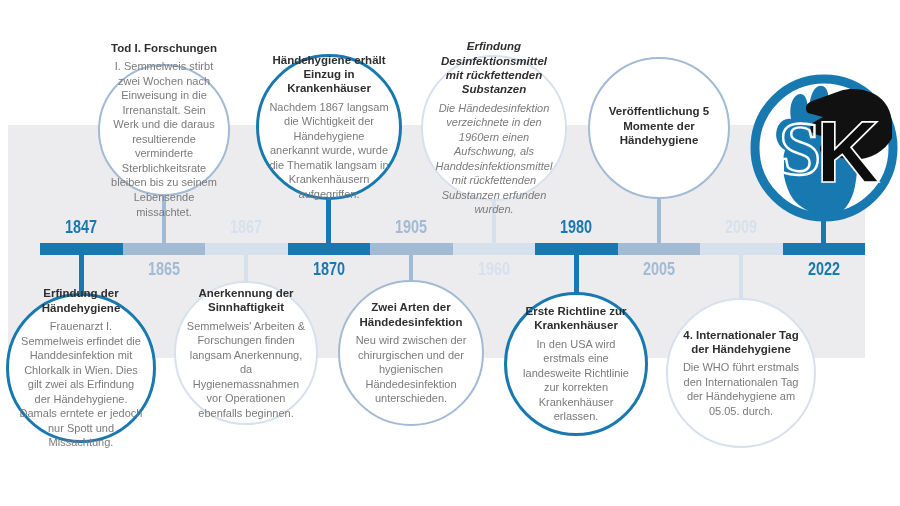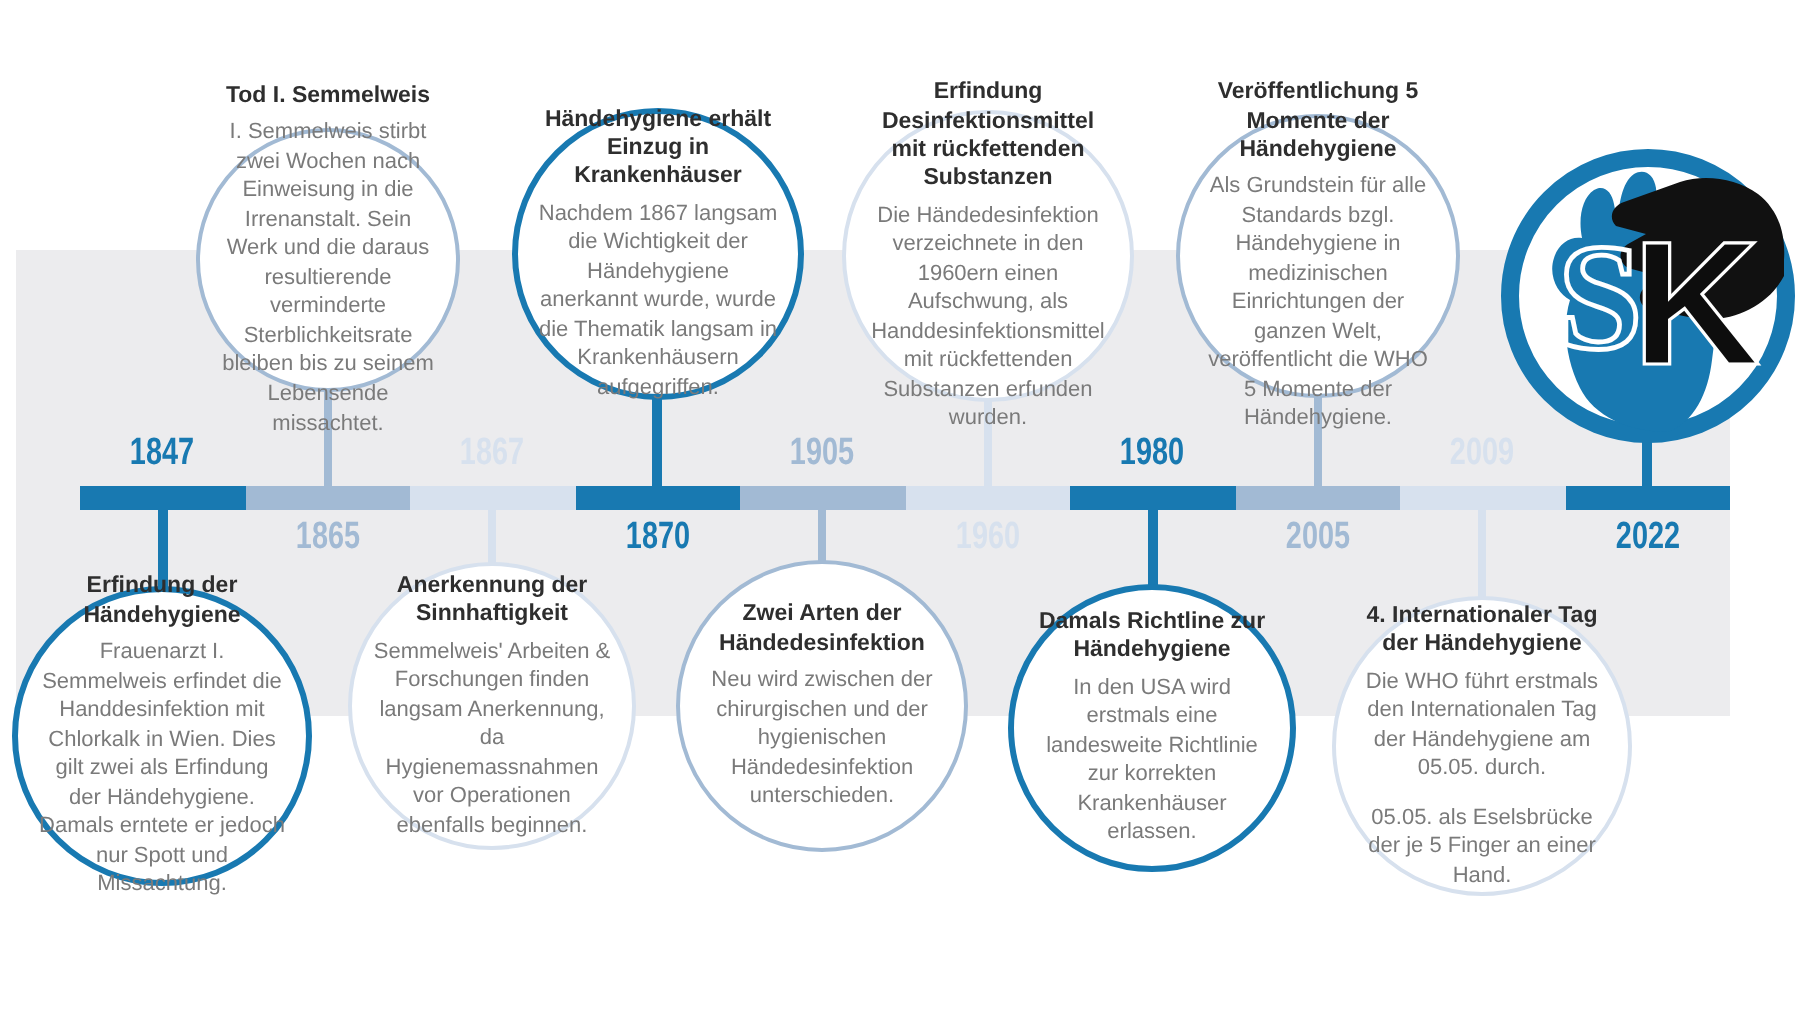--- a/index.html
+++ b/index.html
@@ -62,63 +62,61 @@
   <div class="stem" style="left: 244px; top: 252px; height: 47px; background: rgb(215, 225, 238); width: 4px;"></div>
   <div class="stem" style="left: 326px; top: 190px; height: 53px; background: rgb(24, 121, 177); width: 5px;"></div>
   <div class="stem" style="left: 409px; top: 252px; height: 46px; background: rgb(162, 186, 212); width: 4px;"></div>
   <div class="stem" style="left: 492px; top: 192px; height: 51px; background: rgb(215, 225, 238); width: 4px;"></div>
   <div class="stem" style="left: 574px; top: 252px; height: 44px; background: rgb(24, 121, 177); width: 5px;"></div>
   <div class="stem" style="left: 657px; top: 192px; height: 51px; background: rgb(162, 186, 212); width: 4px;"></div>
   <div class="stem" style="left: 739px; top: 252px; height: 50px; background: rgb(215, 225, 238); width: 4px;"></div>
   <div class="stem" style="left: 821px; top: 210px; height: 33px; background: rgb(24, 121, 177); width: 5px;"></div>
 
   <div class="event-circle" style="left: 98px; top: 64px; width: 132px; height: 132px; border-color: rgb(162, 186, 212); border-width: 2px;">
-    <div class="ev-title">Tod I. Semmelweis</div>
+    <div class="ev-title">Tod I. Forschungen</div>
     <div class="ev-body">I. Semmelweis stirbt zwei Wochen nach Einweisung in die Irrenanstalt. Sein Werk und die daraus resultierende verminderte Sterblichkeitsrate bleiben bis zu seinem Lebensende missachtet.</div>
   </div>
 
   <div class="event-circle" style="left: 256px; top: 54px; width: 146px; height: 146px; border-color: rgb(24, 121, 177); border-width: 3px;">
     <div class="ev-title">Händehygiene erhält Einzug in Krankenhäuser</div>
     <div class="ev-body">Nachdem 1867 langsam die Wichtigkeit der Händehygiene anerkannt wurde, wurde die Thematik langsam in Krankenhäusern aufgegriffen.</div>
   </div>
 
-  <div class="event-circle" style="left: 421px; top: 55px; width: 146px; height: 146px; border-color: rgb(215, 225, 238); border-width: 2px;">
+  <div class="event-circle" style="left: 421px; top: 55px; width: 146px; height: 146px; border-color: rgb(215, 225, 238); border-width: 2px; font-style: italic;">
     <div class="ev-title">Erfindung Desinfektionsmittel mit rückfettenden Substanzen</div>
     <div class="ev-body">Die Händedesinfektion verzeichnete in den 1960ern einen Aufschwung, als Handdesinfektionsmittel mit rückfettenden Substanzen erfunden wurden.</div>
   </div>
 
   <div class="event-circle" style="left: 588px; top: 57px; width: 142px; height: 142px; border-color: rgb(162, 186, 212); border-width: 2px;">
     <div class="ev-title">Veröffentlichung 5 Momente der Händehygiene</div>
-    <div class="ev-body">Als Grundstein für alle Standards bzgl. Händehygiene in medizinischen Einrichtungen der ganzen Welt, veröffentlicht die WHO 5 Momente der Händehygiene.</div>
   </div>
 
   <div class="event-circle" style="left: 6px; top: 293px; width: 150px; height: 150px; border-color: rgb(24, 121, 177); border-width: 3px;">
     <div class="ev-title">Erfindung der Händehygiene</div>
     <div class="ev-body">Frauenarzt I. Semmelweis erfindet die Handdesinfektion mit Chlorkalk in Wien. Dies gilt zwei als Erfindung der Händehygiene. Damals erntete er jedoch nur Spott und Missachtung.</div>
   </div>
 
   <div class="event-circle" style="left: 174px; top: 281px; width: 144px; height: 144px; border-color: rgb(215, 225, 238); border-width: 2px;">
     <div class="ev-title">Anerkennung der Sinnhaftigkeit</div>
     <div class="ev-body">Semmelweis' Arbeiten &amp; Forschungen finden langsam Anerkennung, da Hygienemassnahmen vor Operationen ebenfalls beginnen.</div>
   </div>
 
   <div class="event-circle" style="left: 338px; top: 280px; width: 146px; height: 146px; border-color: rgb(162, 186, 212); border-width: 2px;">
     <div class="ev-title">Zwei Arten der Händedesinfektion</div>
     <div class="ev-body">Neu wird zwischen der chirurgischen und der hygienischen Händedesinfektion unterschieden.</div>
   </div>
 
   <div class="event-circle" style="left: 504px; top: 292px; width: 144px; height: 144px; border-color: rgb(24, 121, 177); border-width: 3px;">
-    <div class="ev-title">Damals Richtline zur Händehygiene</div>
+    <div class="ev-title">Erste Richtline zur Krankenhäuser</div>
     <div class="ev-body">In den USA wird erstmals eine landesweite Richtlinie zur korrekten Krankenhäuser erlassen.</div>
   </div>
 
   <div class="event-circle" style="left: 666px; top: 298px; width: 150px; height: 150px; border-color: rgb(215, 225, 238); border-width: 2px;">
     <div class="ev-title">4. Internationaler Tag der Händehygiene</div>
     <div class="ev-body">Die WHO führt erstmals den Internationalen Tag der Händehygiene am 05.05. durch.</div>
-    <div class="ev-body">05.05. als Eselsbrücke der je 5 Finger an einer Hand.</div>
   </div>
 
   <div class="logo">
     <svg viewBox="0 0 160 160" width="160" height="160">
       <circle cx="80" cy="80" r="69" fill="#ffffff" stroke="#1879b1" stroke-width="9"></circle>
 
       <path fill="#1879b1" d="M90,148 C70,148 53,140 46,126 C39,112 37,95 41,82 C35,79 30,70 33,61 C35,54 41,50 47,51 C45,41 47,31 53,27 C58,24 62,28 63,34 L65,45 C65,35 67,23 73,19 C78,16 83,19 84,26 L85,43 C87,33 91,25 97,23 C102,22 106,26 106,33 L105,49 C108,43 113,39 118,41 C122,43 123,49 122,55 L116,80 L112,112 C110,129 103,143 90,148 Z"></path>
 
       <path fill="#111111" d="M148,62 C149,47 144,36 135,29 C124,21 108,19 96,23 L68,33 C62,35 60,41 64,45 L79,49 L70,54 C65,57 65,63 70,66 L85,70 L78,76 C74,80 76,86 82,87 L103,91 C122,94 140,85 148,70 Z"></path>
 

